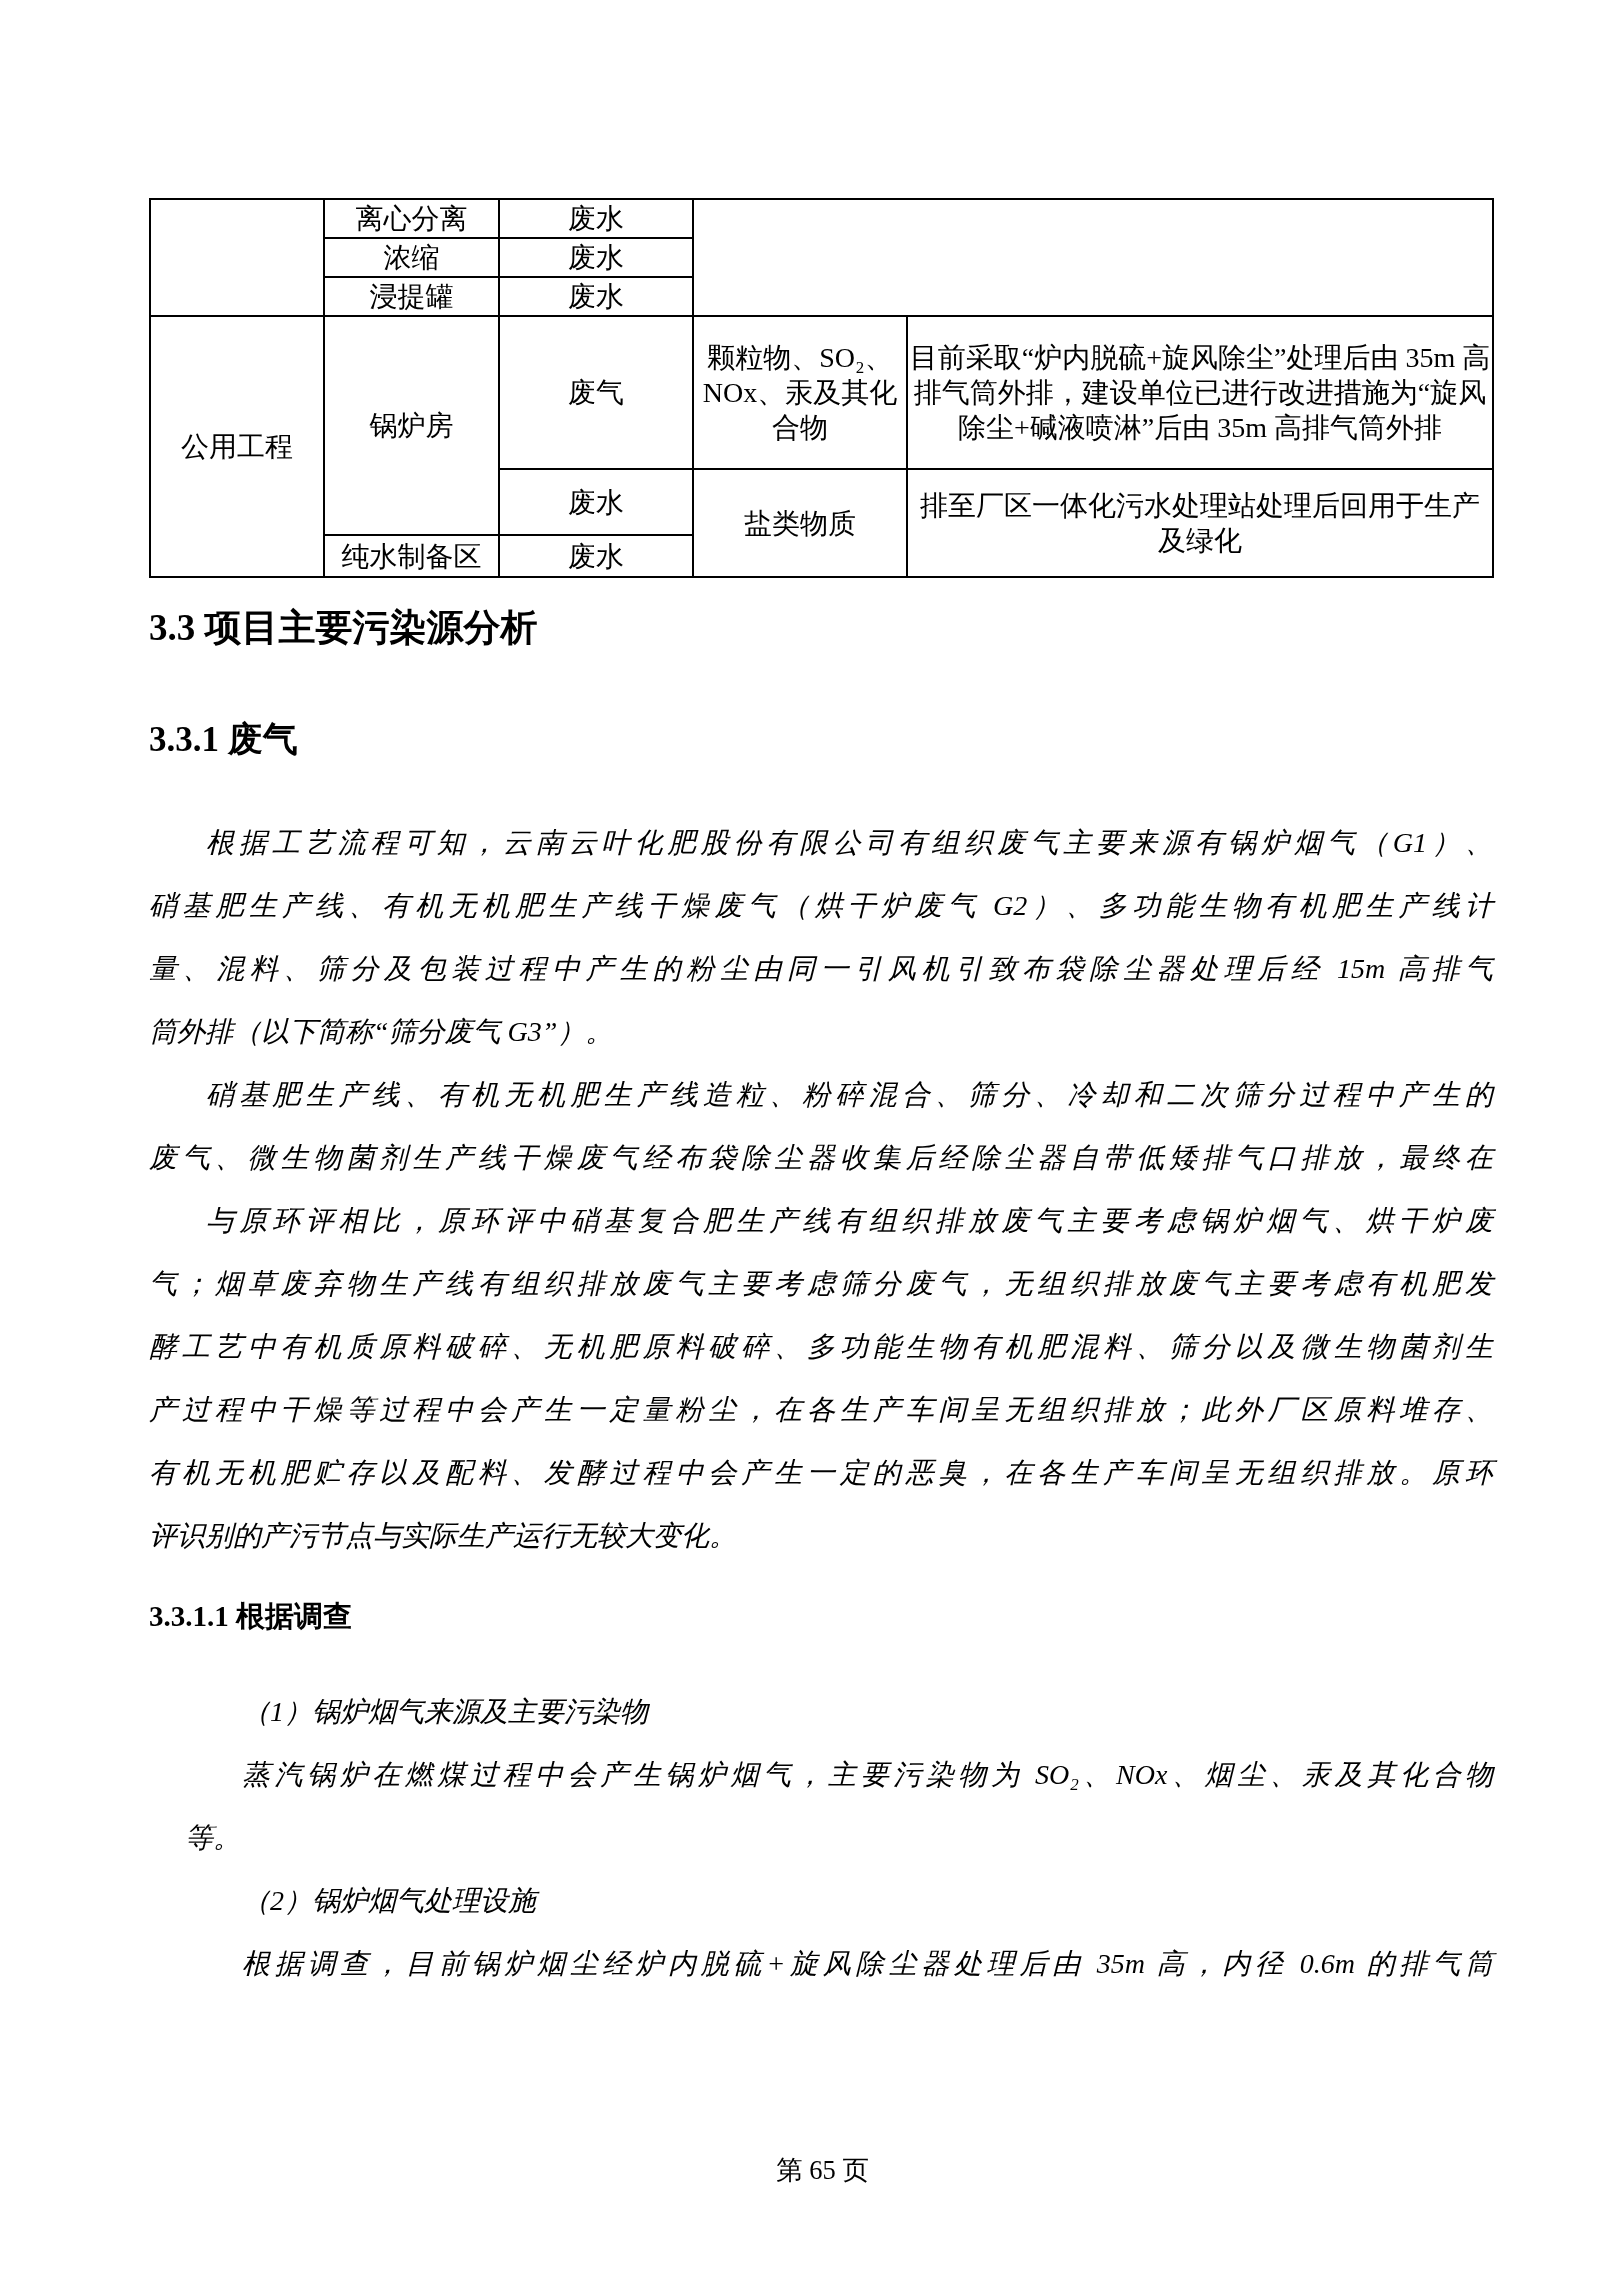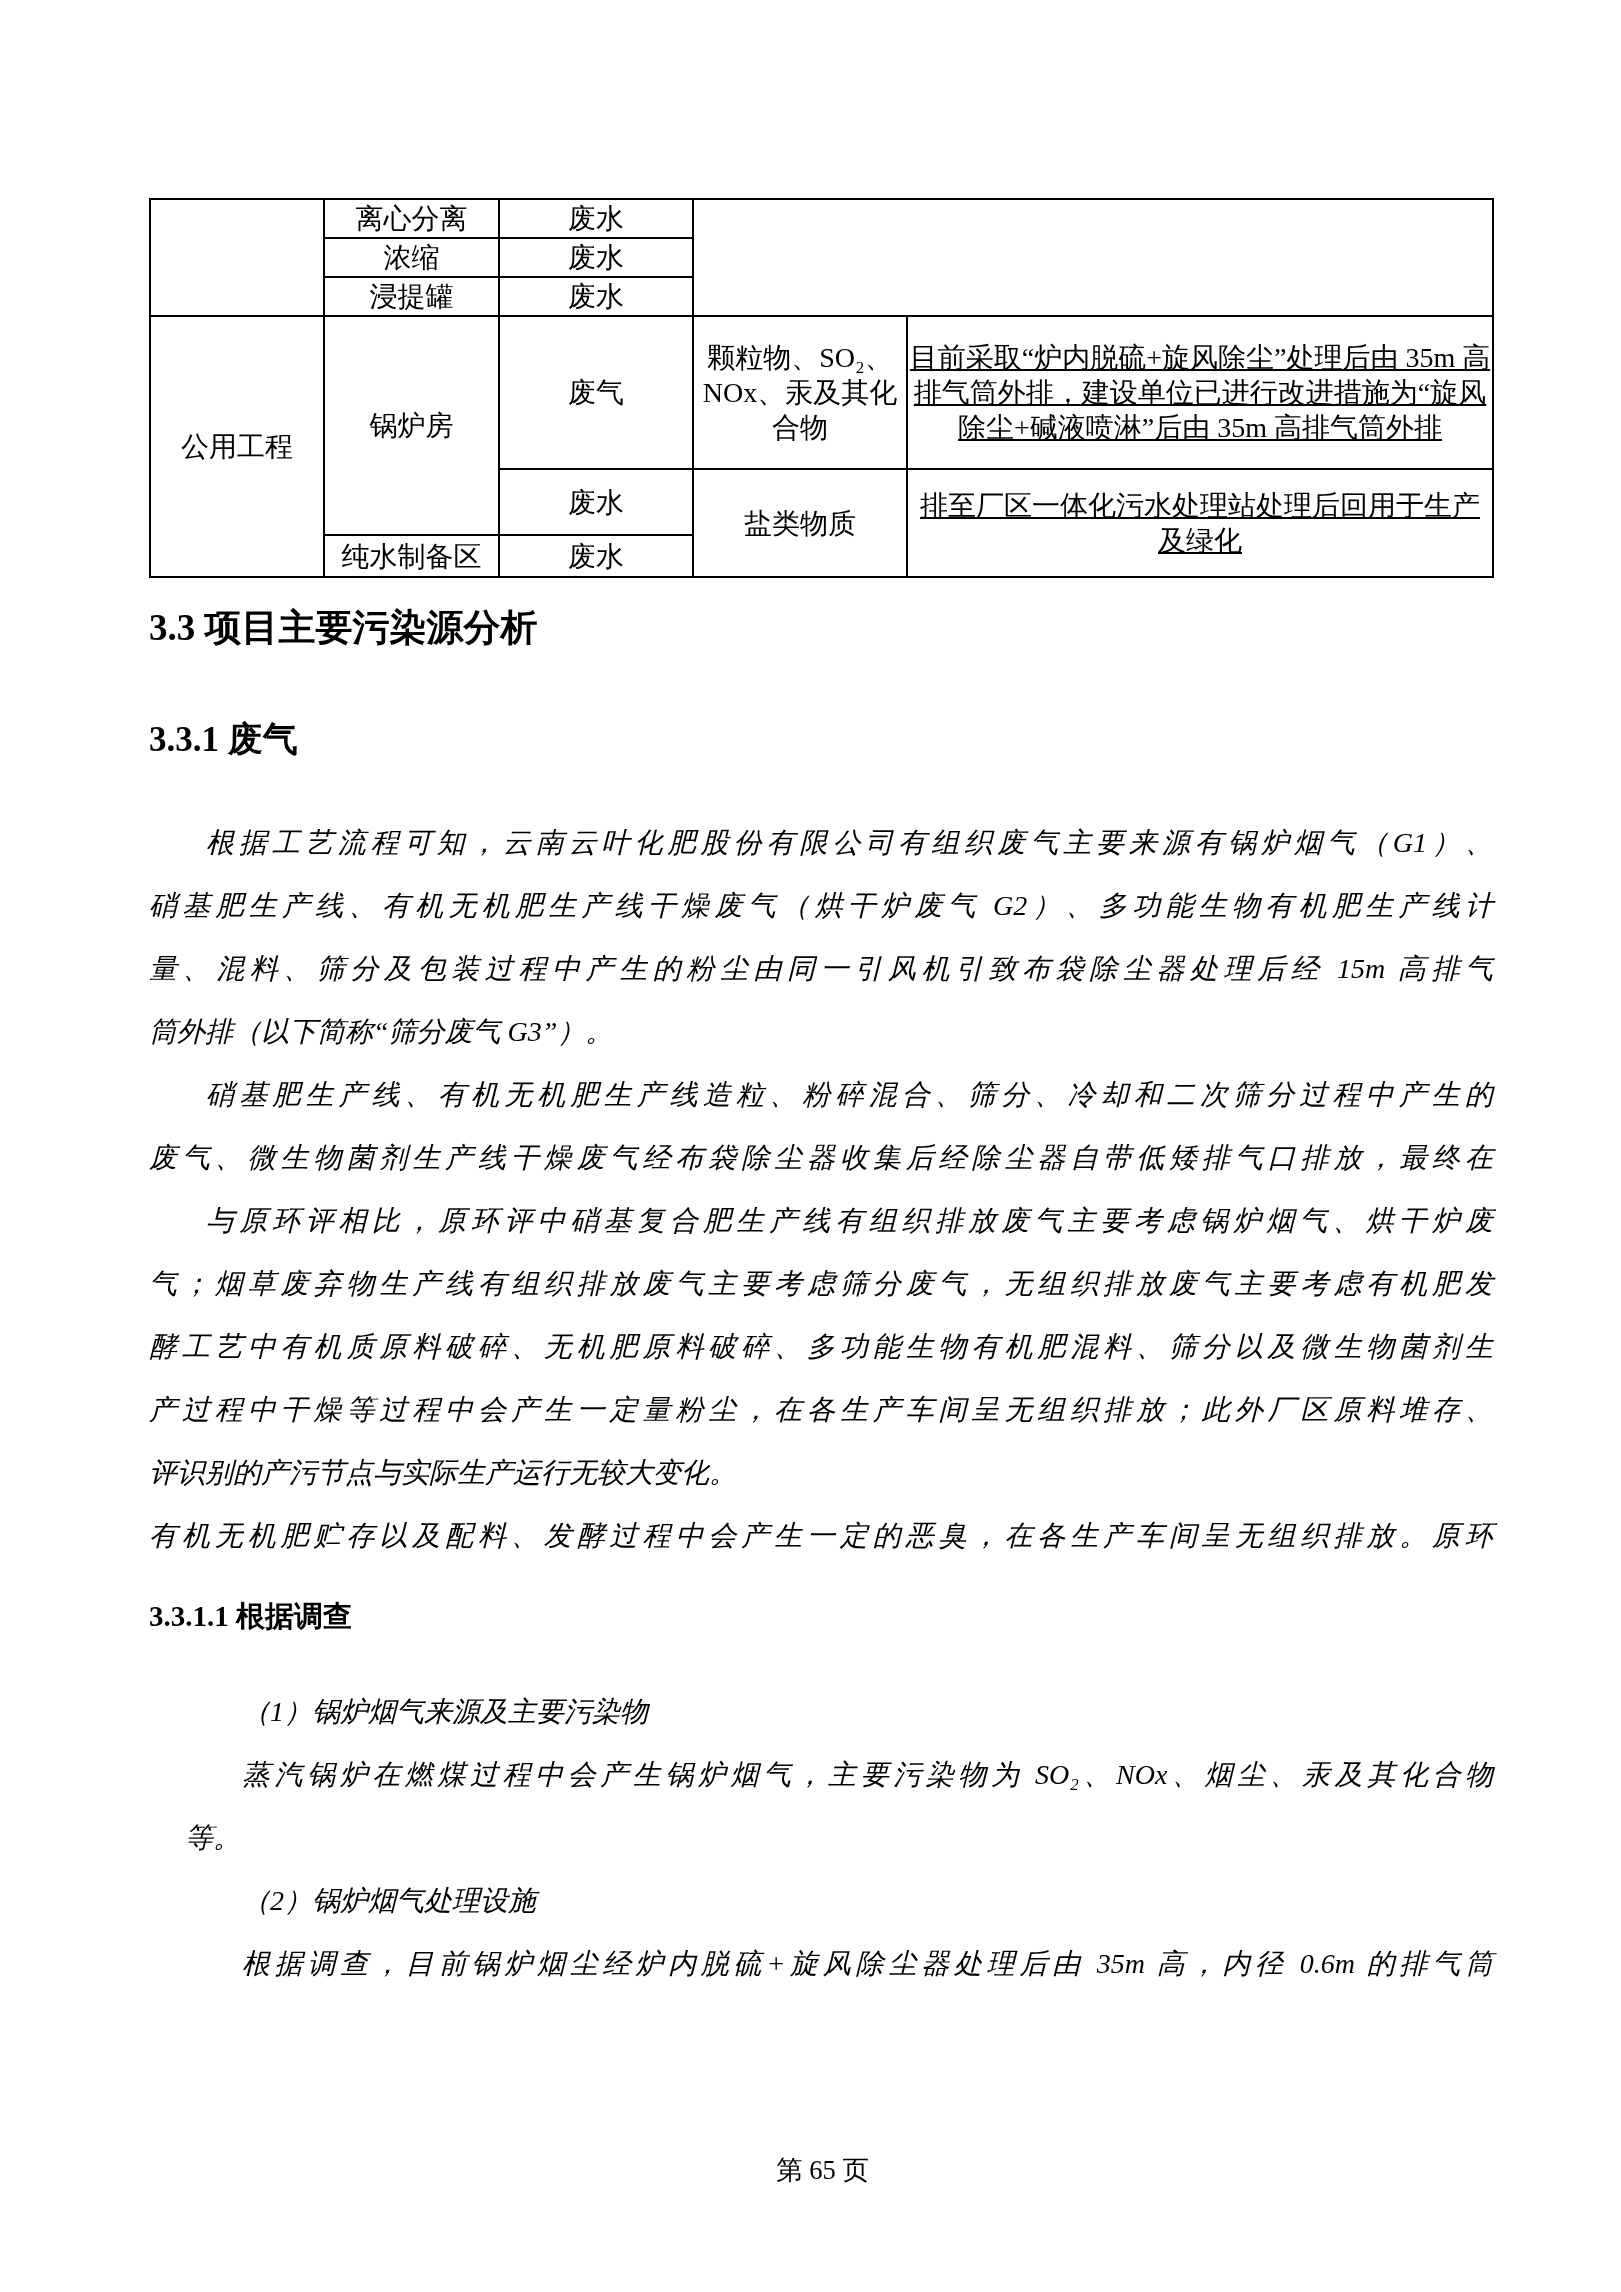--- a/index.html
+++ b/index.html
@@ -18,21 +18,21 @@
     border:2px solid #000;text-align:center;vertical-align:middle;
     font-size:28px;line-height:1.25;padding:0;overflow:hidden;
   }
   tr.r-small{height:39px;font-family:Liberation Serif, serif;}
   tr.r-gas{height:153px;}
   tr.r-water1{height:66px;}
   tr.r-water2{height:42px;}
   td.pollutant{font-size:27.4px;line-height:39px;padding:2px 4.9px;}
   td.long{
     font-size:26.5px;line-height:36px;padding:2px 7.8px;
-    text-align:justify;text-align-last:center;text-decoration:underline;
+    text-align:justify;text-align-last:center;
   }
   
   h1.doc-h1{font-size:37px;font-weight:bold;margin:25.5px 0 0 0;line-height:1.3;}
   h2.doc-h2{font-size:35px;font-weight:bold;margin:65px 0 0 0;line-height:1.3;}
   h3.doc-h3{font-size:29px;font-weight:bold;margin:29px 0 0 0;line-height:1.4;}
   
   .body-block{margin-top:49px;}
   .body-block2{margin-top:43px;margin-left:36px;}
   .line{
     font-size:28px;height:63px;line-height:63px;
@@ -101,22 +101,22 @@
         <div class="line indent">根据工艺流程可知，云南云叶化肥股份有限公司有组织废气主要来源有锅炉烟气（G1）、</div>
         <div class="line">硝基肥生产线、有机无机肥生产线干燥废气（烘干炉废气 G2）、多功能生物有机肥生产线计</div>
         <div class="line">量、混料、筛分及包装过程中产生的粉尘由同一引风机引致布袋除尘器处理后经 15m 高排气</div>
         <div class="line end">筒外排（以下简称“筛分废气 G3”）。</div>
         <div class="line indent">硝基肥生产线、有机无机肥生产线造粒、粉碎混合、筛分、冷却和二次筛分过程中产生的</div>
         <div class="line">废气、微生物菌剂生产线干燥废气经布袋除尘器收集后经除尘器自带低矮排气口排放，最终在</div>
         <div class="line indent">与原环评相比，原环评中硝基复合肥生产线有组织排放废气主要考虑锅炉烟气、烘干炉废</div>
         <div class="line">气；烟草废弃物生产线有组织排放废气主要考虑筛分废气，无组织排放废气主要考虑有机肥发</div>
         <div class="line">酵工艺中有机质原料破碎、无机肥原料破碎、多功能生物有机肥混料、筛分以及微生物菌剂生</div>
         <div class="line">产过程中干燥等过程中会产生一定量粉尘，在各生产车间呈无组织排放；此外厂区原料堆存、</div>
+        <div class="line">有机无机肥贮存以及配料、发酵过程中会产生一定的恶臭，在各生产车间呈无组织排放。原环</div>
         <div class="line end">评识别的产污节点与实际生产运行无较大变化。</div>
-        <div class="line">有机无机肥贮存以及配料、发酵过程中会产生一定的恶臭，在各生产车间呈无组织排放。原环</div>
       </div>
 
     <h3 class="doc-h3">3.3.1.1 根据调查</h3>
 
     <div id="body2" class="body-block body-block2">
         <div class="line indent end">（1）锅炉烟气来源及主要污染物</div>
         <div class="line indent">蒸汽锅炉在燃煤过程中会产生锅炉烟气，主要污染物为 SO₂、NOx、烟尘、汞及其化合物</div>
         <div class="line end">等。</div>
         <div class="line indent end">（2）锅炉烟气处理设施</div>
         <div class="line indent">根据调查，目前锅炉烟尘经炉内脱硫+旋风除尘器处理后由 35m 高，内径 0.6m 的排气筒</div>

